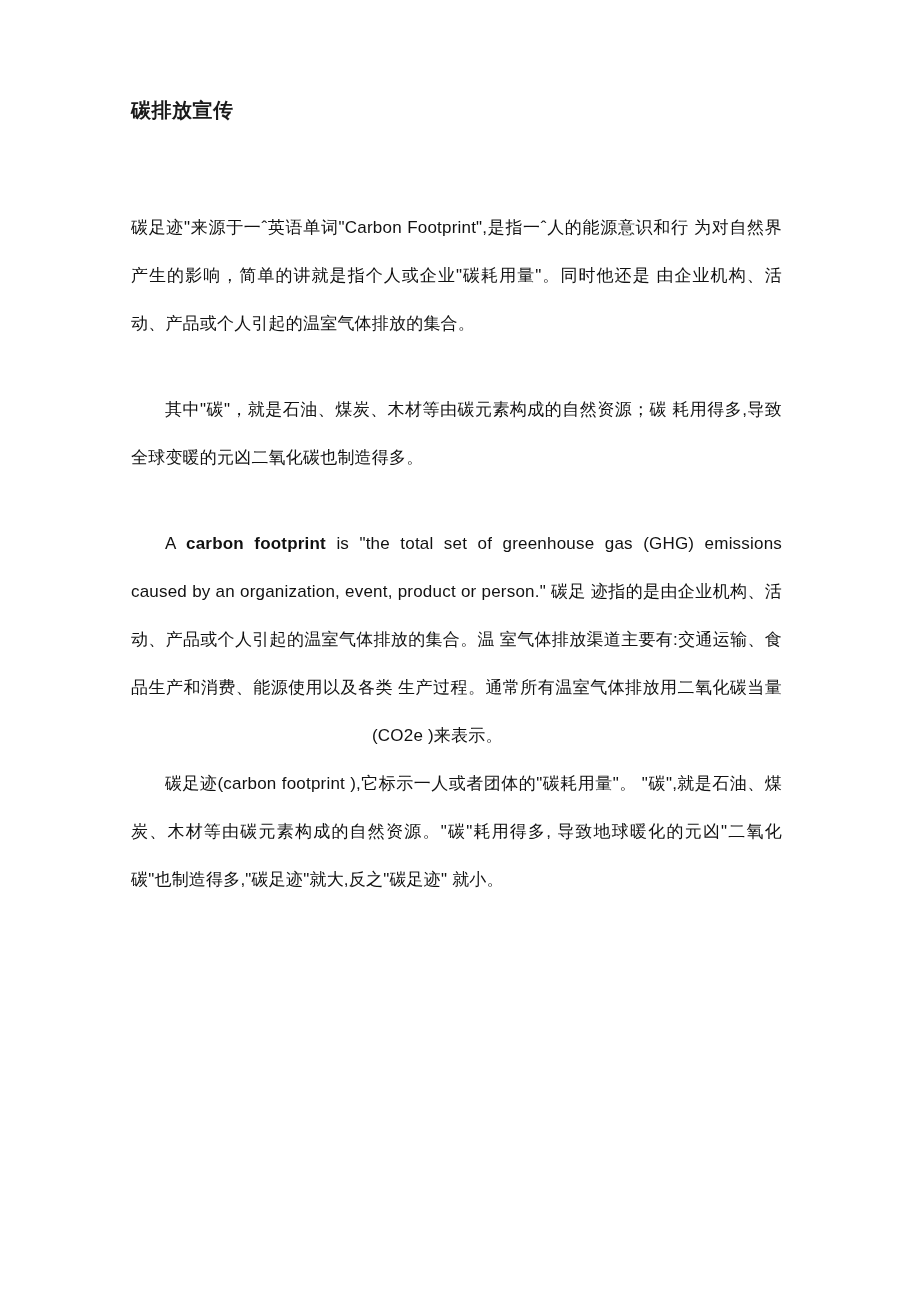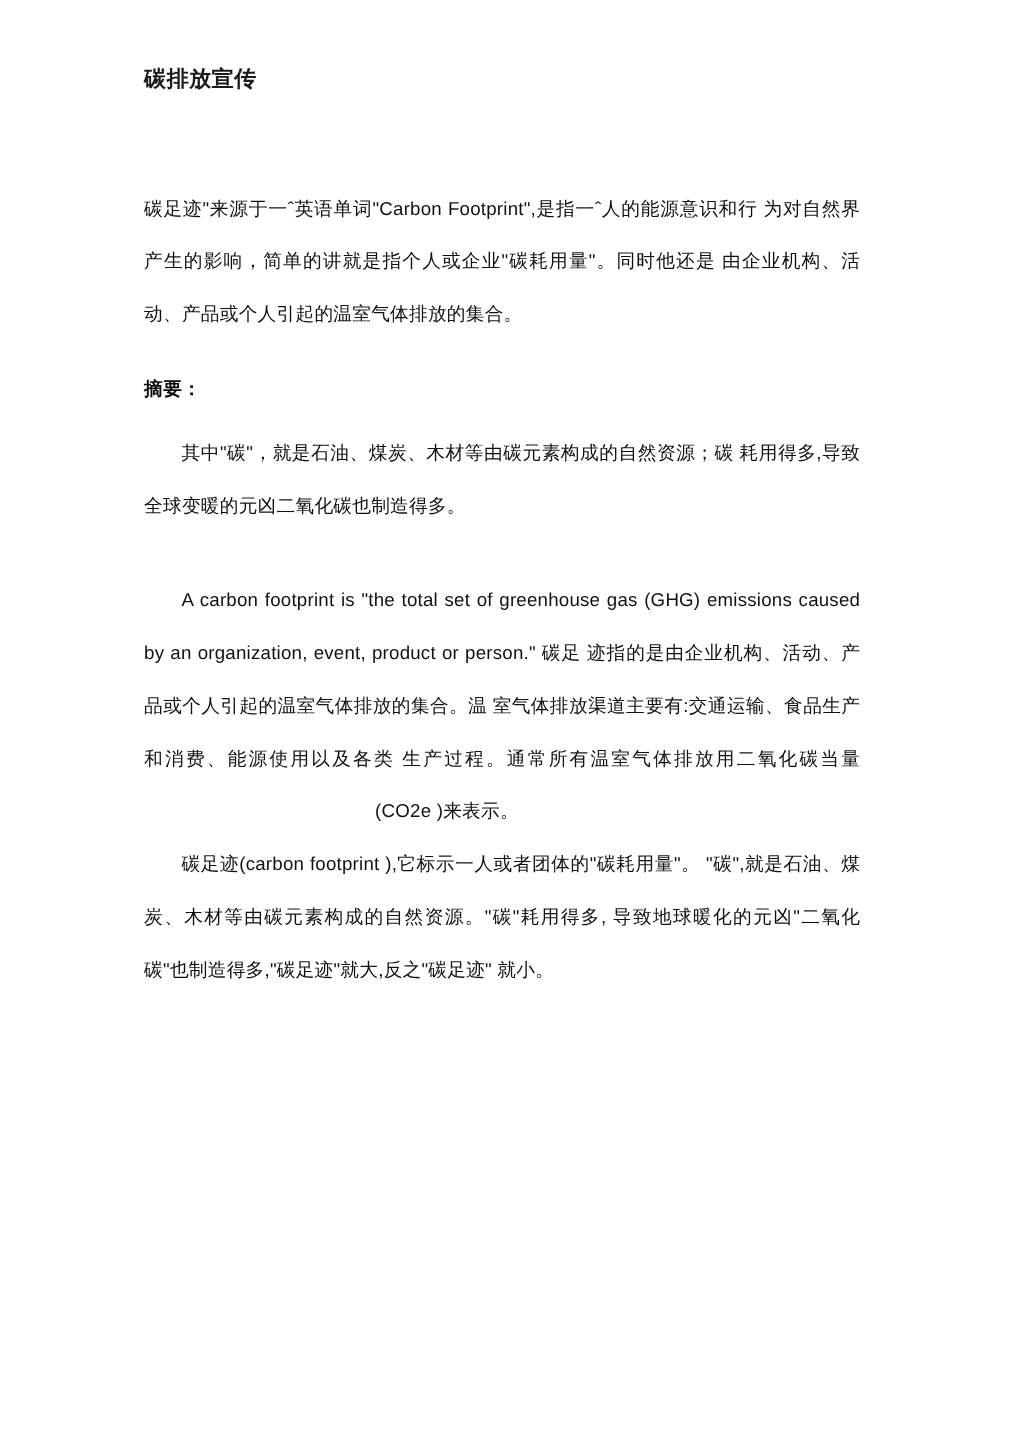--- a/index.html
+++ b/index.html
@@ -28,21 +28,21 @@
     left: 131px;
     top: 0;
     width: 651px;
   }
   .doc-title {
     font-size: 20px;
     font-weight: bold;
     line-height: 1.2;
     letter-spacing: 0.5px;
     margin: 0;
-    padding-top: 60px;
+    padding-top: 98px;
     color: #1a1a1a;
   }
   .block {
     margin: 0;
     font-size: 17px;
     line-height: 48px;
     letter-spacing: 0.2px;
     text-align: justify;
     text-justify: inter-ideograph;
     color: #111111;
@@ -53,42 +53,41 @@
   .spacer-xs { height: 14px; }
   .para-indent { text-indent: 2em; }
   .heading {
     margin: 0;
     font-size: 17px;
     font-weight: bold;
     line-height: 40px;
     letter-spacing: 0.3px;
     color: #0d0d0d;
   }
-  .bold-inline { font-weight: normal; }
+  .bold-inline { font-weight: bold; }
   .wide-gap {
     display: inline-block;
     width: 210px;
   }
-  .nowrap { white-space: nowrap; }
+  .nowrap { white-space: nowrap; margin-left: 31px; }
 </style>
 </head>
 <body>
 
 <div class="page">
   <div class="content">
 
     <h1 class="doc-title">碳排放宣传</h1>
 
     <div class="spacer-lg"></div>
 
     <p class="block">碳足迹"来源于一ˆ英语单词"Carbon Footprint",是指一ˆ人的能源意识和行 为对自然界产生的影响，简单的讲就是指个人或企业"碳耗用量"。同时他还是 由企业机构、活动、产品或个人引起的温室气体排放的集合。</p>
 
     <div class="spacer-sm"></div>
 
-    <h2 class="heading">摘要：</h2>
 
     <div class="spacer-xs"></div>
 
     <p class="block para-indent">其中"碳"，就是石油、煤炭、木材等由碳元素构成的自然资源；碳 耗用得多,导致全球变暖的元凶二氧化碳也制造得多。</p>
 
 
     <div class="spacer-sm"></div>
 
 
     <div class="spacer-xs"></div>

